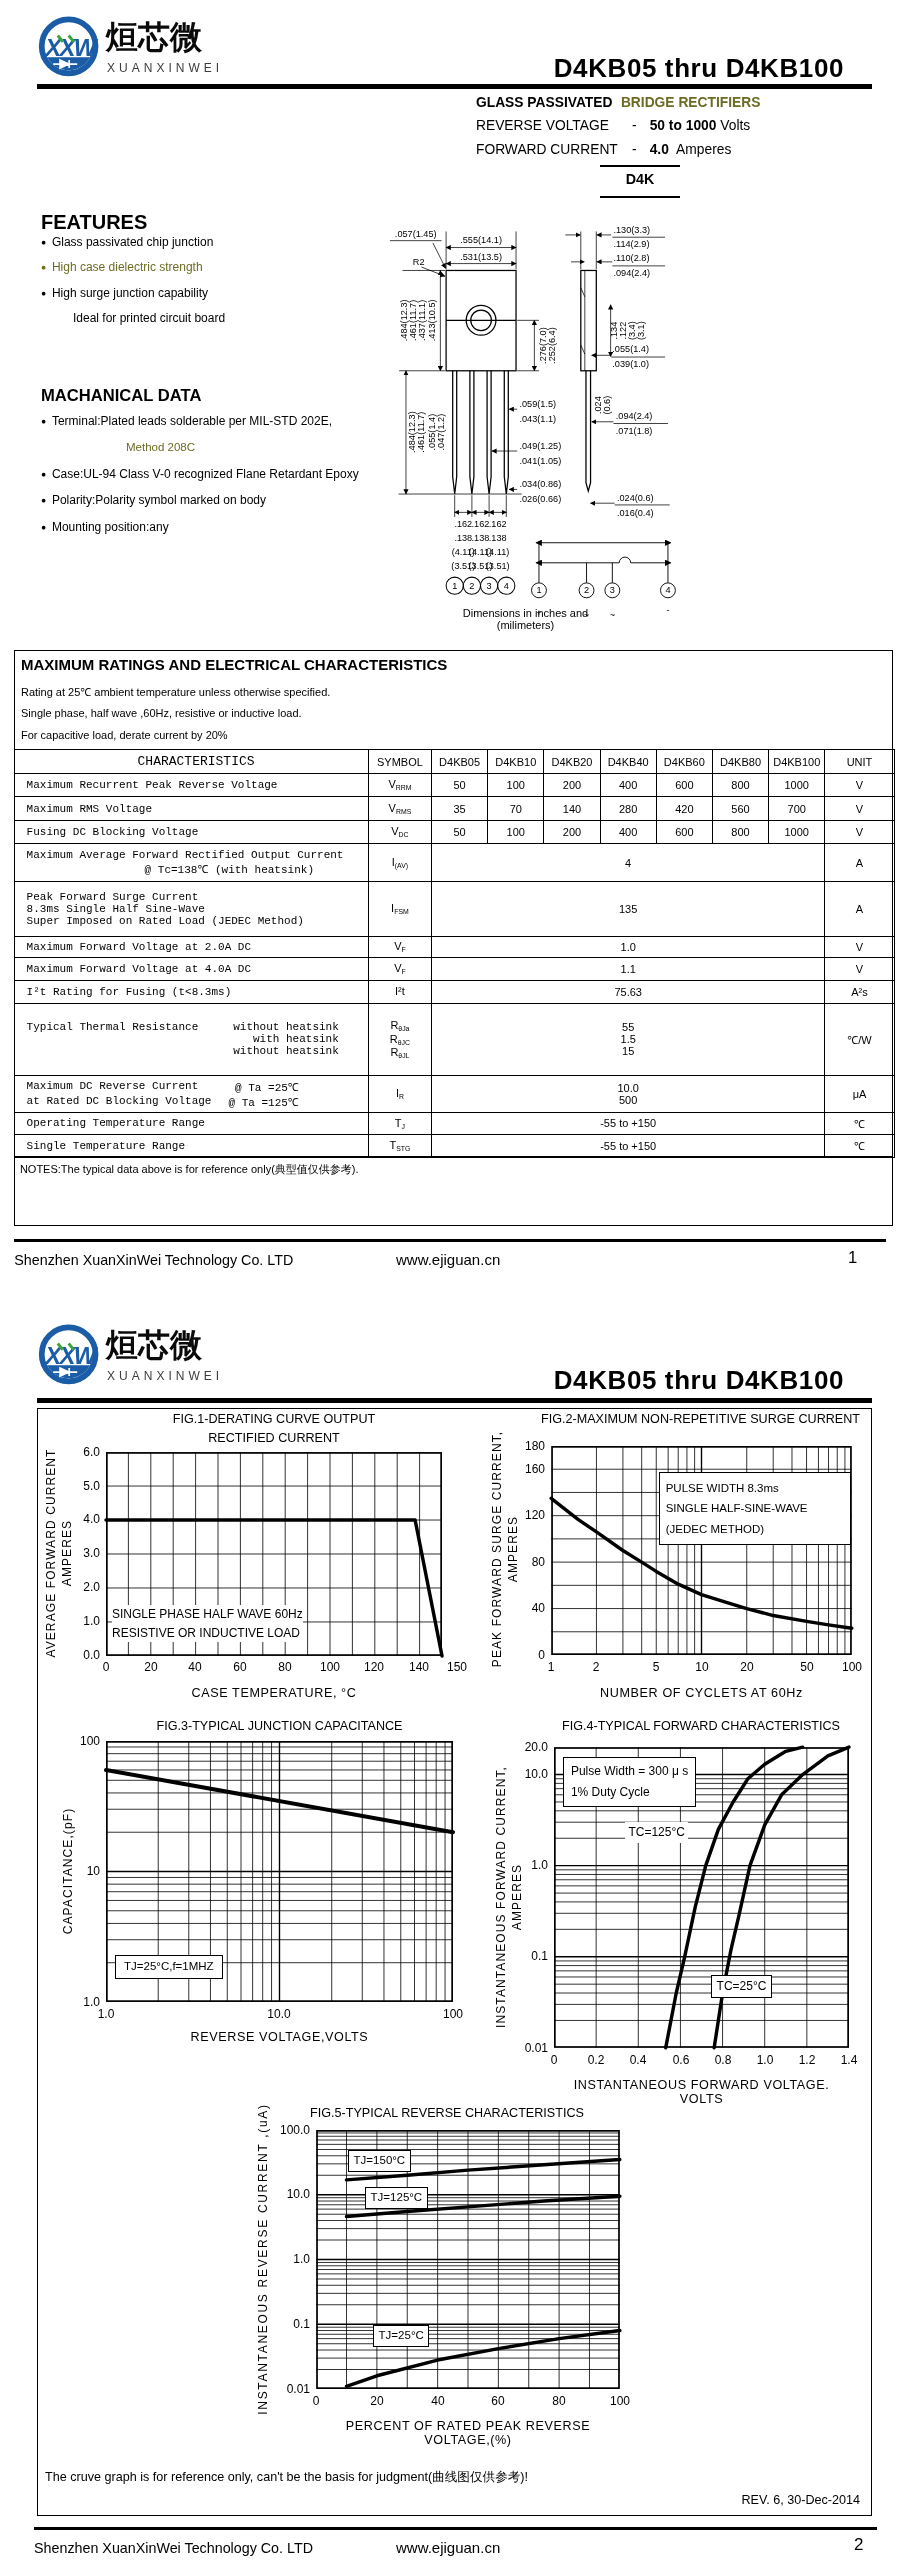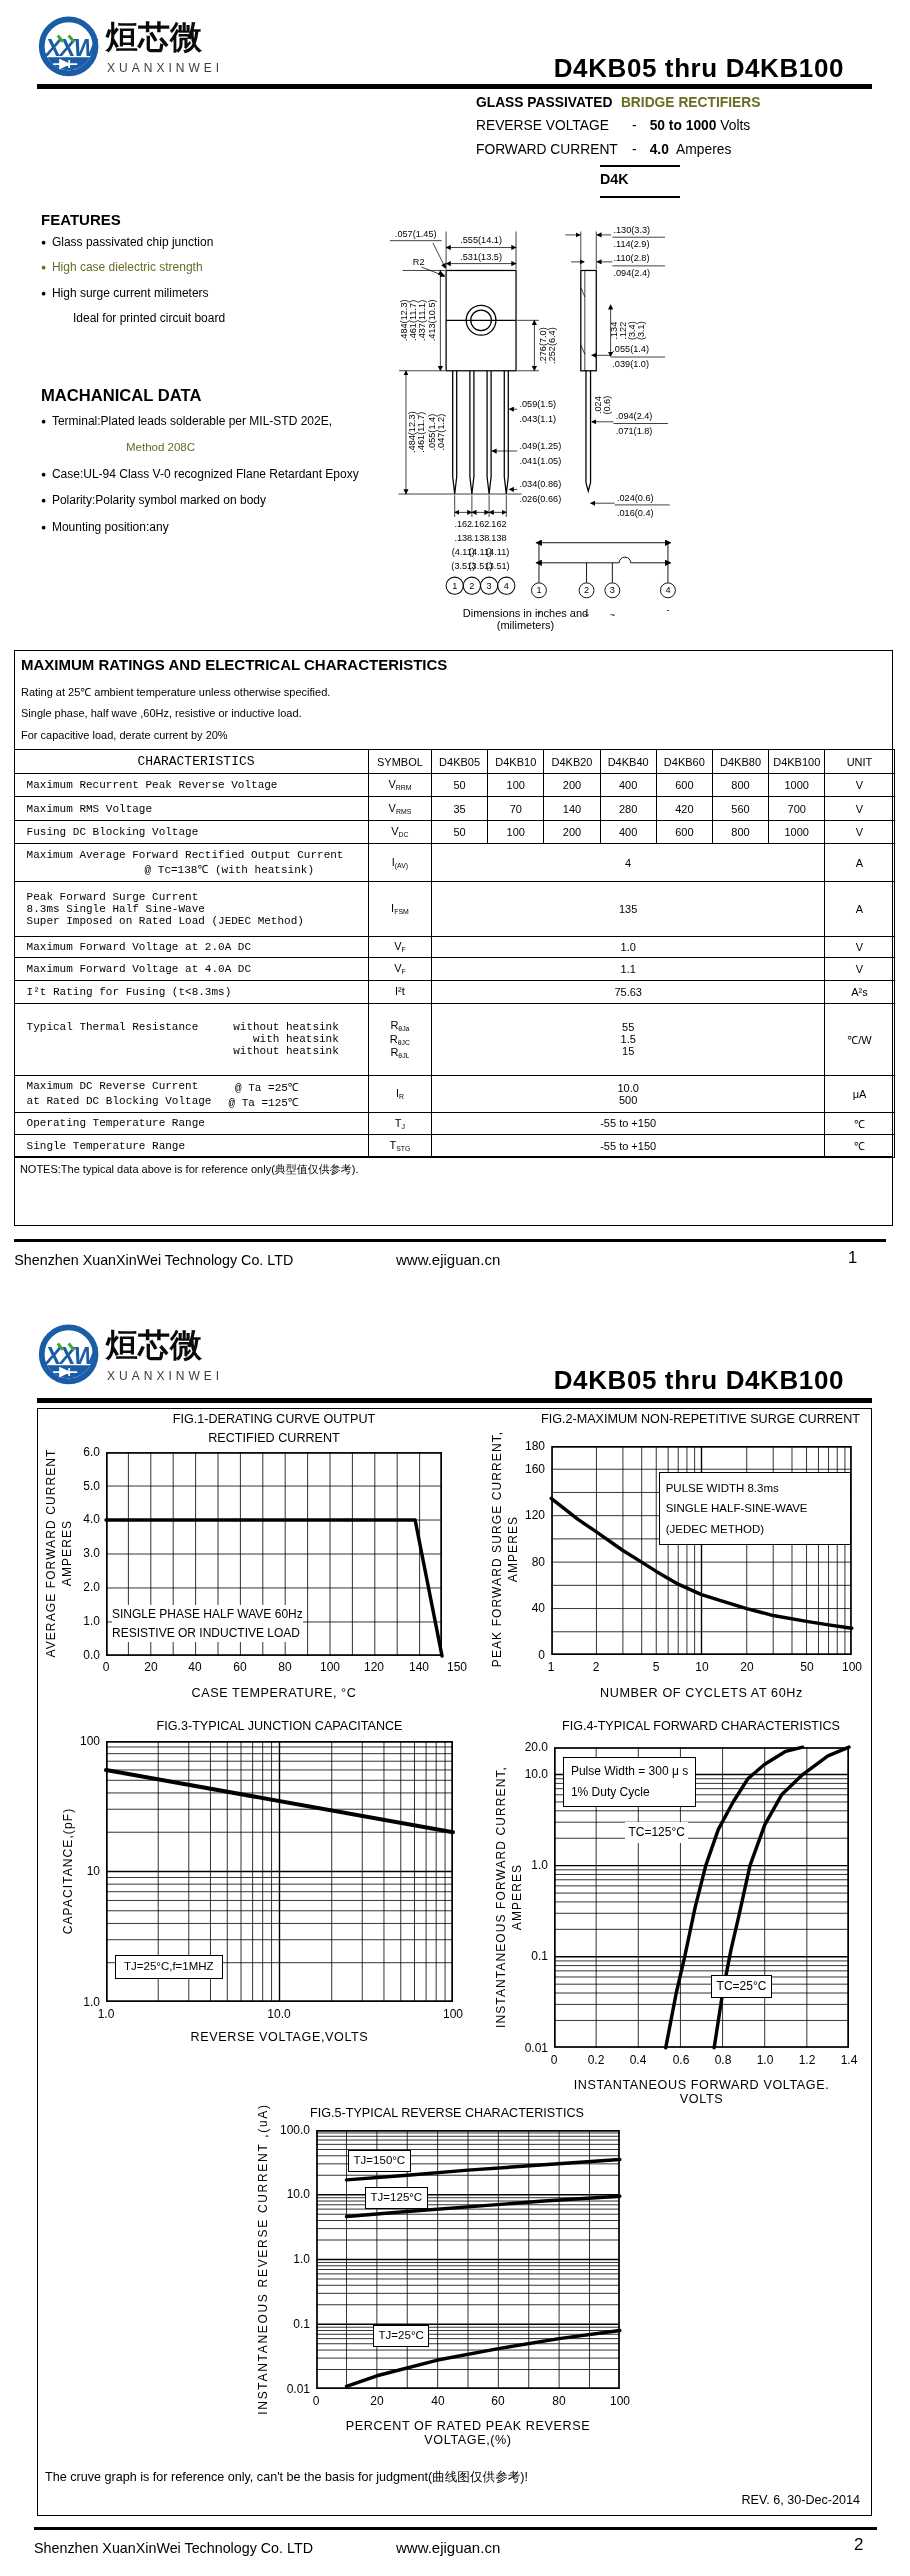--- a/index.html
+++ b/index.html
@@ -5,21 +5,21 @@
   html,body{margin:0;padding:0;background:#ffffff;}
   body{width:910px;height:2576px;position:relative;font-family:"Liberation Sans",sans-serif;color:#000;}
   .abs{position:absolute;}
   .b{font-weight:bold;}
   .olive{color:#6b6b23;}
   .rule{position:absolute;background:#000;}
   .title{position:absolute;font-size:26px;font-weight:bold;text-align:right;letter-spacing:0.6px;}
   .specline{position:absolute;font-size:13.8px;white-space:nowrap;}
   .speclabel{display:inline-block;width:143px;}
   .dash{display:inline-block;width:23px;text-align:center;}
-  .h1{position:absolute;font-size:15px;font-weight:bold;}
+  .h1{position:absolute;font-size:20px;font-weight:bold;}
   .li{position:absolute;font-size:12px;white-space:nowrap;}
   .dot{font-size:8.6px;vertical-align:1.1px;margin-right:5.7px;}
   
   .ratings-box{position:absolute;left:14.3px;top:650px;width:877px;height:574px;border:1.7px solid #000;}
   .rt-title{position:absolute;left:5.7px;top:4.6px;font-size:15px;font-weight:bold;}
   .rt-note{position:absolute;left:5.7px;font-size:11px;}
   table.rt{position:absolute;left:-1.7px;top:98px;width:881px;border-collapse:collapse;table-layout:fixed;}
   table.rt td{border:1.1px solid #000;font-size:11px;padding:0 2.3px;overflow:hidden;}
   table.rt td.c{text-align:left;padding-left:12px;font-family:Liberation Mono, monospace;}
   table.rt td.m{text-align:center;}
@@ -83,27 +83,27 @@
   <span class="b">50 to 1000</span>
   <span>Volts</span>
 </div>
 <div class="specline" style="left:476px;top:142px;">
   <span class="speclabel">FORWARD CURRENT</span>
   <span class="dash">-</span>
   <span class="b">4.0</span>
   <span style="margin-left:3.4px;">Amperes</span>
 </div>
 <div class="rule" style="left:600px;top:165px;width:80px;height:1.7px;"></div>
-<div class="abs b" style="left:600px;top:171px;width:80px;font-size:14.3px;">D4K</div>
+<div class="abs b" style="left:600px;top:171px;width:80px;text-align:center;font-size:14.3px;">D4K</div>
 <div class="rule" style="left:600px;top:196px;width:80px;height:1.7px;"></div>
 
 <div class="h1" style="left:41px;top:211px;">FEATURES</div>
 <div class="li" style="left:41px;top:235px;"><span class="dot">●</span><span>Glass passivated chip junction</span></div>
 <div class="li olive" style="left:41px;top:260px;"><span class="dot">●</span><span>High case dielectric strength</span></div>
-<div class="li" style="left:41px;top:286px;"><span class="dot">●</span><span>High surge current milimeters</span></div>
+<div class="li" style="left:41px;top:286px;"><span class="dot">●</span><span>High surge junction capability</span></div>
 <div class="li" style="left:73px;top:311px;"><span>Ideal for printed circuit board</span></div>
 
 <div class="h1" style="left:41px;top:386px;font-size:16.6px;">MACHANICAL DATA</div>
 <div class="li" style="left:41px;top:414px;"><span class="dot">●</span><span>Terminal:Plated leads solderable per MIL-STD 202E,</span></div>
 <div class="li olive" style="left:126px;top:441px;font-size:11.5px;"><span>Method 208C</span></div>
 <div class="li" style="left:41px;top:467px;"><span class="dot">●</span><span>Case:UL-94 Class V-0 recognized Flane Retardant Epoxy</span></div>
 <div class="li" style="left:41px;top:493px;"><span class="dot">●</span><span>Polarity:Polarity symbol marked on body</span></div>
 <div class="li" style="left:41px;top:520px;"><span class="dot">●</span><span>Mounting position:any</span></div>
 
 <div class="abs" style="left:367px;top:207px;width:321px;height:425px;">

